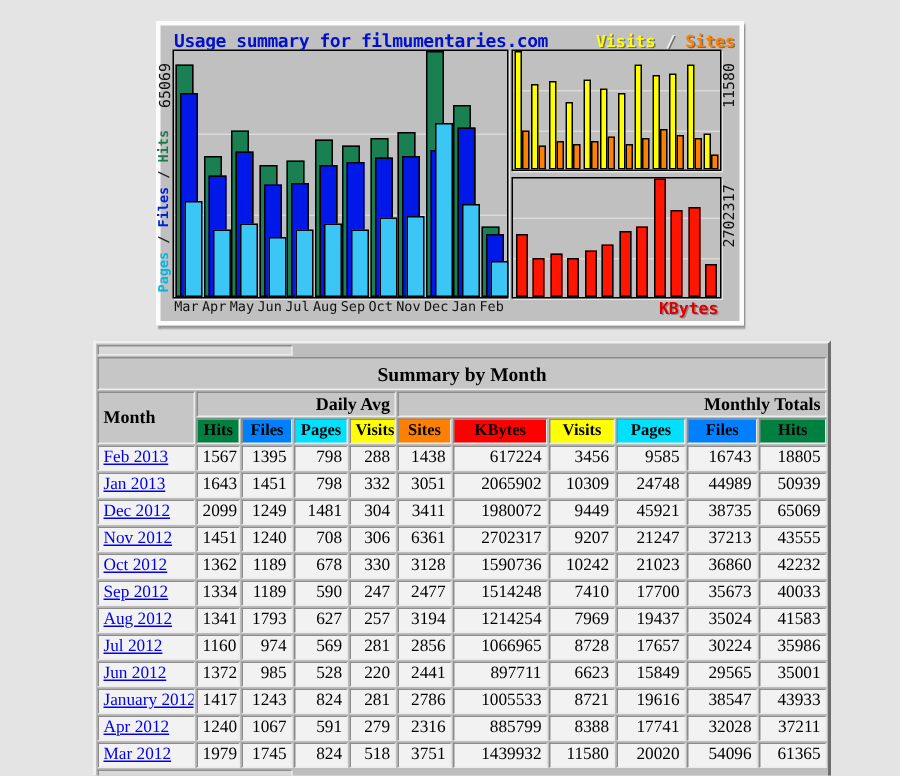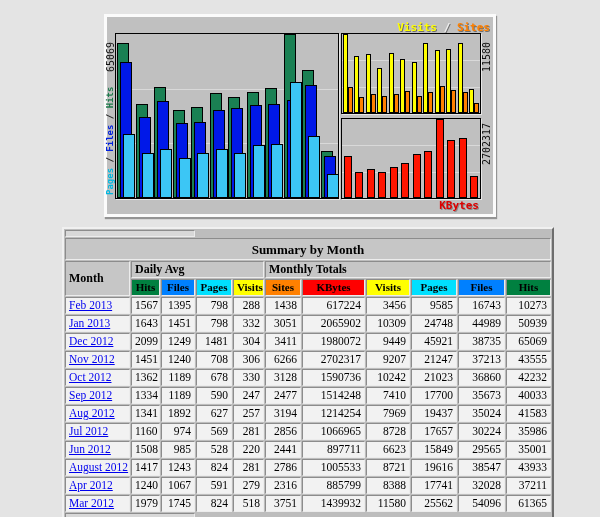--- a/index.html
+++ b/index.html
@@ -56,32 +56,33 @@
     width:476px;table-layout:fixed;border-spacing:1px;border-collapse:separate;
     background:#bdbdbd;
     border:2px solid;border-color:#f0f0f0 #6d6d6d #6d6d6d #f0f0f0;
     font-family:"Liberation Serif", serif;font-size:12px;color:#000;
   }
   table.summary th, table.summary td{
     border:1px solid;border-color:#8c8c8c #ececec #ececec #8c8c8c;
     padding:1px 3px;line-height:13px;overflow:hidden;white-space:nowrap;
   }
   .row-title th{background:#c6c6c6;font-size:13px;height:18px;}
-  .hdr{background:#c6c6c6;font-weight:bold;text-align:left;}
+  .hdr{background:#c6c6c6;font-weight:bold;text-align:right;}
   .hdr-month{text-align:left;vertical-align:middle;}
   .col-hdr{font-weight:bold;text-align:center;font-size:11px;}
   td.num{background:#f2f2f2;text-align:right;font-size:11.5px;}
   td.month-cell{background:#f2f2f2;text-align:left;font-size:11.5px;}
   a.month-link{color:#0000ee;text-decoration:underline;}
   .spacer-row th{height:3px;padding:0;background:#d8d8d8;border-color:#9a9a9a #eee #eee #9a9a9a;}
 </style>
 </head>
 <body>
 
 <div class="chart-frame">
+  <div class="chart-title">Usage summary for filmumentaries.com</div>
 
   <div class="chart-legend">
     <span class="legend-visits">Visits</span>
     <span class="legend-sep">/</span>
     <span class="legend-sites">Sites</span>
   </div>
 
   <div id="plot-main" class="plot">
       <div class="gridline" style="top: 55px;"></div>
       <div class="gridline" style="top: 109px;"></div>
@@ -160,20 +161,34 @@
       <div class="bar" title="KBytes Jul: 1066965" style="left: 48px; width: 8px; height: 31px; background: rgb(255, 21, 0);"></div>
       <div class="bar" title="KBytes Aug: 1214254" style="left: 59px; width: 8px; height: 35px; background: rgb(255, 21, 0);"></div>
       <div class="bar" title="KBytes Sep: 1514248" style="left: 71px; width: 8px; height: 44px; background: rgb(255, 21, 0);"></div>
       <div class="bar" title="KBytes Oct: 1590736" style="left: 82px; width: 8px; height: 47px; background: rgb(255, 21, 0);"></div>
       <div class="bar" title="KBytes Nov: 2702317" style="left: 94px; width: 8px; height: 79px; background: rgb(255, 21, 0);"></div>
       <div class="bar" title="KBytes Dec: 1980072" style="left: 105px; width: 8px; height: 58px; background: rgb(255, 21, 0);"></div>
       <div class="bar" title="KBytes Jan: 2065902" style="left: 117px; width: 8px; height: 60px; background: rgb(255, 21, 0);"></div>
       <div class="bar" title="KBytes Feb: 739229" style="left: 128px; width: 8px; height: 22px; background: rgb(255, 21, 0);"></div>
     </div>
 
+  <div class="month-labels" id="month-labels">
+      <span>Mar</span>
+      <span>Apr</span>
+      <span>May</span>
+      <span>Jun</span>
+      <span>Jul</span>
+      <span>Aug</span>
+      <span>Sep</span>
+      <span>Oct</span>
+      <span>Nov</span>
+      <span>Dec</span>
+      <span>Jan</span>
+      <span>Feb</span>
+    </div>
 
   <div class="kbytes-label">KBytes</div>
 
   <span class="vlabel" style="left:-2px;top:55px;">65069</span>
   <span class="vlabel vlabel-metrics" style="left:-2px;top:178px;" id="left-metrics-label"><span style="color: rgb(0, 184, 224);">Pages</span><span class="sep"> / </span><span style="color: rgb(0, 32, 224);">Files</span><span class="sep"> / </span><span style="color: rgb(29, 122, 76);">Hits</span></span>
   <span class="vlabel" style="left:374px;top:55px;">11580</span>
   <span class="vlabel" style="left:374px;top:148px;">2702317</span>
 </div>
 
 <div class="table-wrap">
@@ -220,21 +235,21 @@
           <td class="month-cell"><a class="month-link" href="#">Feb 2013</a></td>
           <td class="num">1567</td>
           <td class="num">1395</td>
           <td class="num">798</td>
           <td class="num">288</td>
           <td class="num">1438</td>
           <td class="num">617224</td>
           <td class="num">3456</td>
           <td class="num">9585</td>
           <td class="num">16743</td>
-          <td class="num">10273</td>
+          <td class="num">18805</td>
         </tr>
         <tr>
           <td class="month-cell"><a class="month-link" href="#">Jan 2013</a></td>
           <td class="num">1643</td>
           <td class="num">1451</td>
           <td class="num">798</td>
           <td class="num">332</td>
           <td class="num">3051</td>
           <td class="num">2065902</td>
           <td class="num">10309</td>
@@ -254,21 +269,21 @@
           <td class="num">45921</td>
           <td class="num">38735</td>
           <td class="num">65069</td>
         </tr>
         <tr>
           <td class="month-cell"><a class="month-link" href="#">Nov 2012</a></td>
           <td class="num">1451</td>
           <td class="num">1240</td>
           <td class="num">708</td>
           <td class="num">306</td>
-          <td class="num">6266</td>
+          <td class="num">6361</td>
           <td class="num">2702317</td>
           <td class="num">9207</td>
           <td class="num">21247</td>
           <td class="num">37213</td>
           <td class="num">43555</td>
         </tr>
         <tr>
           <td class="month-cell"><a class="month-link" href="#">Oct 2012</a></td>
           <td class="num">1362</td>
           <td class="num">1189</td>
@@ -290,21 +305,21 @@
           <td class="num">2477</td>
           <td class="num">1514248</td>
           <td class="num">7410</td>
           <td class="num">17700</td>
           <td class="num">35673</td>
           <td class="num">40033</td>
         </tr>
         <tr>
           <td class="month-cell"><a class="month-link" href="#">Aug 2012</a></td>
           <td class="num">1341</td>
-          <td class="num">1892</td>
+          <td class="num">1793</td>
           <td class="num">627</td>
           <td class="num">257</td>
           <td class="num">3194</td>
           <td class="num">1214254</td>
           <td class="num">7969</td>
           <td class="num">19437</td>
           <td class="num">35024</td>
           <td class="num">41583</td>
         </tr>
         <tr>
@@ -315,33 +330,33 @@
           <td class="num">281</td>
           <td class="num">2856</td>
           <td class="num">1066965</td>
           <td class="num">8728</td>
           <td class="num">17657</td>
           <td class="num">30224</td>
           <td class="num">35986</td>
         </tr>
         <tr>
           <td class="month-cell"><a class="month-link" href="#">Jun 2012</a></td>
-          <td class="num">1508</td>
+          <td class="num">1372</td>
           <td class="num">985</td>
           <td class="num">528</td>
           <td class="num">220</td>
           <td class="num">2441</td>
           <td class="num">897711</td>
           <td class="num">6623</td>
           <td class="num">15849</td>
           <td class="num">29565</td>
           <td class="num">35001</td>
         </tr>
         <tr>
-          <td class="month-cell"><a class="month-link" href="#">August 2012</a></td>
+          <td class="month-cell"><a class="month-link" href="#">January 2012</a></td>
           <td class="num">1417</td>
           <td class="num">1243</td>
           <td class="num">824</td>
           <td class="num">281</td>
           <td class="num">2786</td>
           <td class="num">1005533</td>
           <td class="num">8721</td>
           <td class="num">19616</td>
           <td class="num">38547</td>
           <td class="num">43933</td>
@@ -361,21 +376,21 @@
         </tr>
         <tr>
           <td class="month-cell"><a class="month-link" href="#">Mar 2012</a></td>
           <td class="num">1979</td>
           <td class="num">1745</td>
           <td class="num">824</td>
           <td class="num">518</td>
           <td class="num">3751</td>
           <td class="num">1439932</td>
           <td class="num">11580</td>
-          <td class="num">25562</td>
+          <td class="num">20020</td>
           <td class="num">54096</td>
           <td class="num">61365</td>
         </tr>
         <tr class="spacer-row">
           <th colspan="3"></th>
         </tr>
 
     </tbody>
   </table>
 </div>

